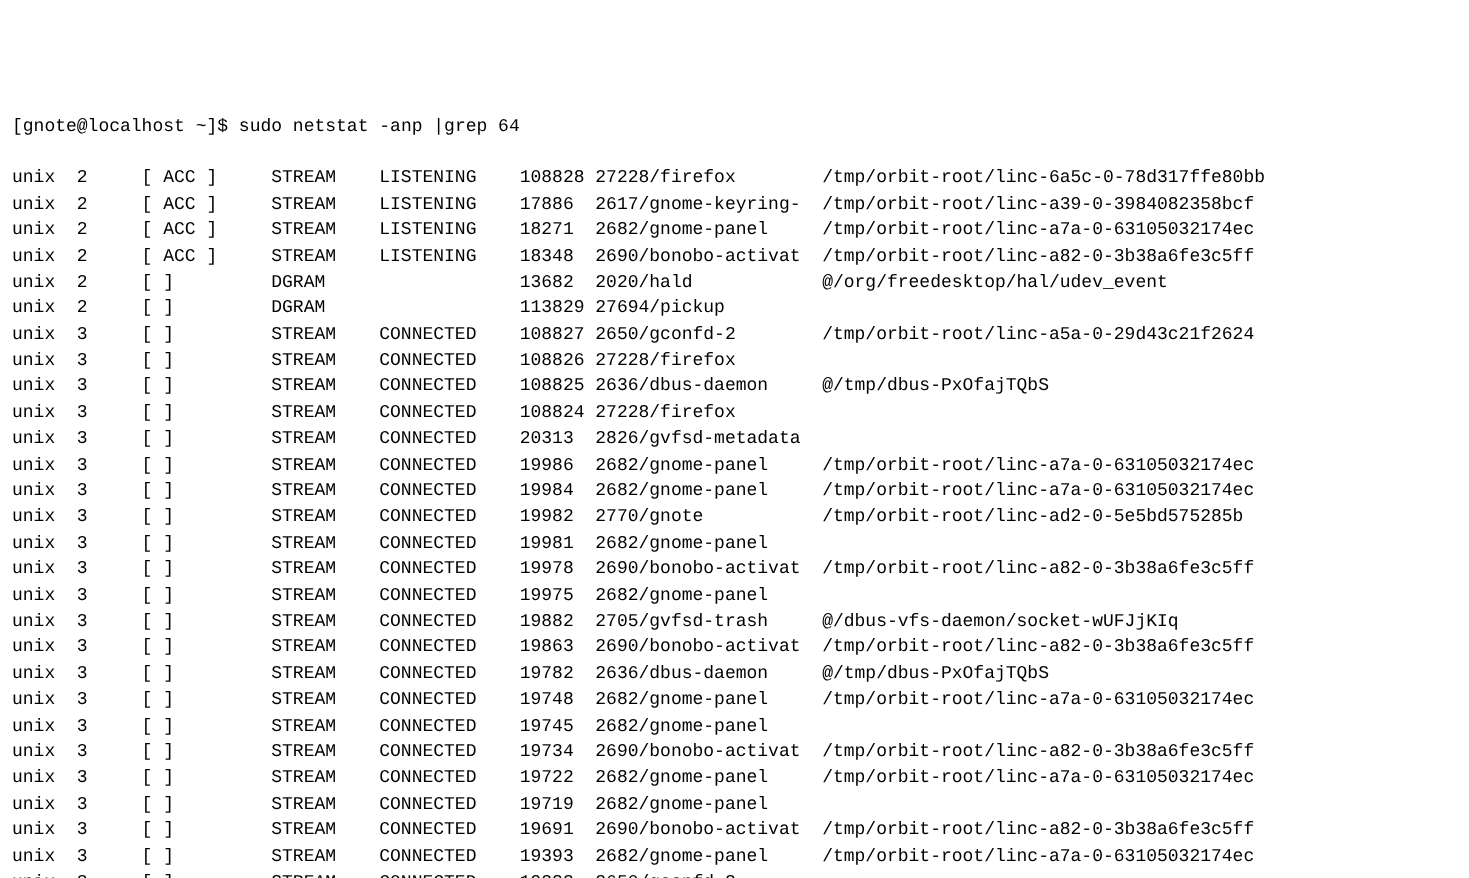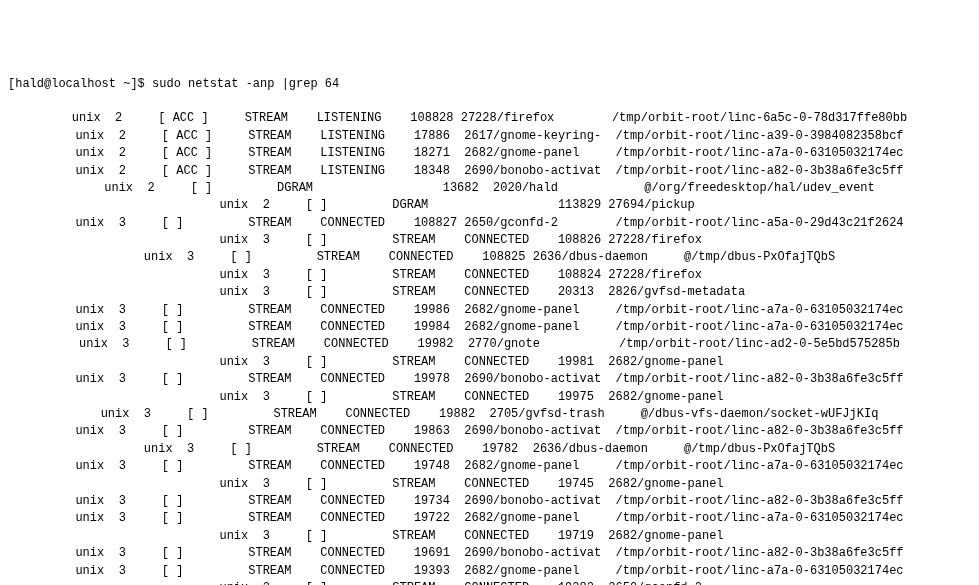--- a/index.html
+++ b/index.html
@@ -15,26 +15,25 @@
       background: #fff;
       padding: 6px 8px;
       white-space: pre;
       position: relative;
     }
     .prompt-line {
       white-space: pre;
     }
     .row {
       white-space: pre;
-      text-align: center;
     }
   </style>
 </head>
 <body>
 
 
 
-<div class="prompt-line"><span>[hald@localhost ~]$ </span><span>sudo netstat -anp |grep 64</span></div>
+<div class="prompt-line"><span>[gnote@localhost ~]$ </span><span>sudo netstat -anp |grep 64</span></div>
 <div id="rows"><div class="row">unix  2     [ ACC ]     STREAM    LISTENING    108828 27228/firefox        /tmp/orbit-root/linc-6a5c-0-78d317ffe80bb</div><div class="row">unix  2     [ ACC ]     STREAM    LISTENING    17886  2617/gnome-keyring-  /tmp/orbit-root/linc-a39-0-3984082358bcf</div><div class="row">unix  2     [ ACC ]     STREAM    LISTENING    18271  2682/gnome-panel     /tmp/orbit-root/linc-a7a-0-63105032174ec</div><div class="row">unix  2     [ ACC ]     STREAM    LISTENING    18348  2690/bonobo-activat  /tmp/orbit-root/linc-a82-0-3b38a6fe3c5ff</div><div class="row">unix  2     [ ]         DGRAM                  13682  2020/hald            @/org/freedesktop/hal/udev_event</div><div class="row">unix  2     [ ]         DGRAM                  113829 27694/pickup         </div><div class="row">unix  3     [ ]         STREAM    CONNECTED    108827 2650/gconfd-2        /tmp/orbit-root/linc-a5a-0-29d43c21f2624</div><div class="row">unix  3     [ ]         STREAM    CONNECTED    108826 27228/firefox        </div><div class="row">unix  3     [ ]         STREAM    CONNECTED    108825 2636/dbus-daemon     @/tmp/dbus-PxOfajTQbS</div><div class="row">unix  3     [ ]         STREAM    CONNECTED    108824 27228/firefox        </div><div class="row">unix  3     [ ]         STREAM    CONNECTED    20313  2826/gvfsd-metadata  </div><div class="row">unix  3     [ ]         STREAM    CONNECTED    19986  2682/gnome-panel     /tmp/orbit-root/linc-a7a-0-63105032174ec</div><div class="row">unix  3     [ ]         STREAM    CONNECTED    19984  2682/gnome-panel     /tmp/orbit-root/linc-a7a-0-63105032174ec</div><div class="row">unix  3     [ ]         STREAM    CONNECTED    19982  2770/gnote           /tmp/orbit-root/linc-ad2-0-5e5bd575285b</div><div class="row">unix  3     [ ]         STREAM    CONNECTED    19981  2682/gnome-panel     </div><div class="row">unix  3     [ ]         STREAM    CONNECTED    19978  2690/bonobo-activat  /tmp/orbit-root/linc-a82-0-3b38a6fe3c5ff</div><div class="row">unix  3     [ ]         STREAM    CONNECTED    19975  2682/gnome-panel     </div><div class="row">unix  3     [ ]         STREAM    CONNECTED    19882  2705/gvfsd-trash     @/dbus-vfs-daemon/socket-wUFJjKIq</div><div class="row">unix  3     [ ]         STREAM    CONNECTED    19863  2690/bonobo-activat  /tmp/orbit-root/linc-a82-0-3b38a6fe3c5ff</div><div class="row">unix  3     [ ]         STREAM    CONNECTED    19782  2636/dbus-daemon     @/tmp/dbus-PxOfajTQbS</div><div class="row">unix  3     [ ]         STREAM    CONNECTED    19748  2682/gnome-panel     /tmp/orbit-root/linc-a7a-0-63105032174ec</div><div class="row">unix  3     [ ]         STREAM    CONNECTED    19745  2682/gnome-panel     </div><div class="row">unix  3     [ ]         STREAM    CONNECTED    19734  2690/bonobo-activat  /tmp/orbit-root/linc-a82-0-3b38a6fe3c5ff</div><div class="row">unix  3     [ ]         STREAM    CONNECTED    19722  2682/gnome-panel     /tmp/orbit-root/linc-a7a-0-63105032174ec</div><div class="row">unix  3     [ ]         STREAM    CONNECTED    19719  2682/gnome-panel     </div><div class="row">unix  3     [ ]         STREAM    CONNECTED    19691  2690/bonobo-activat  /tmp/orbit-root/linc-a82-0-3b38a6fe3c5ff</div><div class="row">unix  3     [ ]         STREAM    CONNECTED    19393  2682/gnome-panel     /tmp/orbit-root/linc-a7a-0-63105032174ec</div><div class="row">unix  3     [ ]         STREAM    CONNECTED    19282  2650/gconfd-2        </div></div>
 
 
 
 
 
 </body></html>

